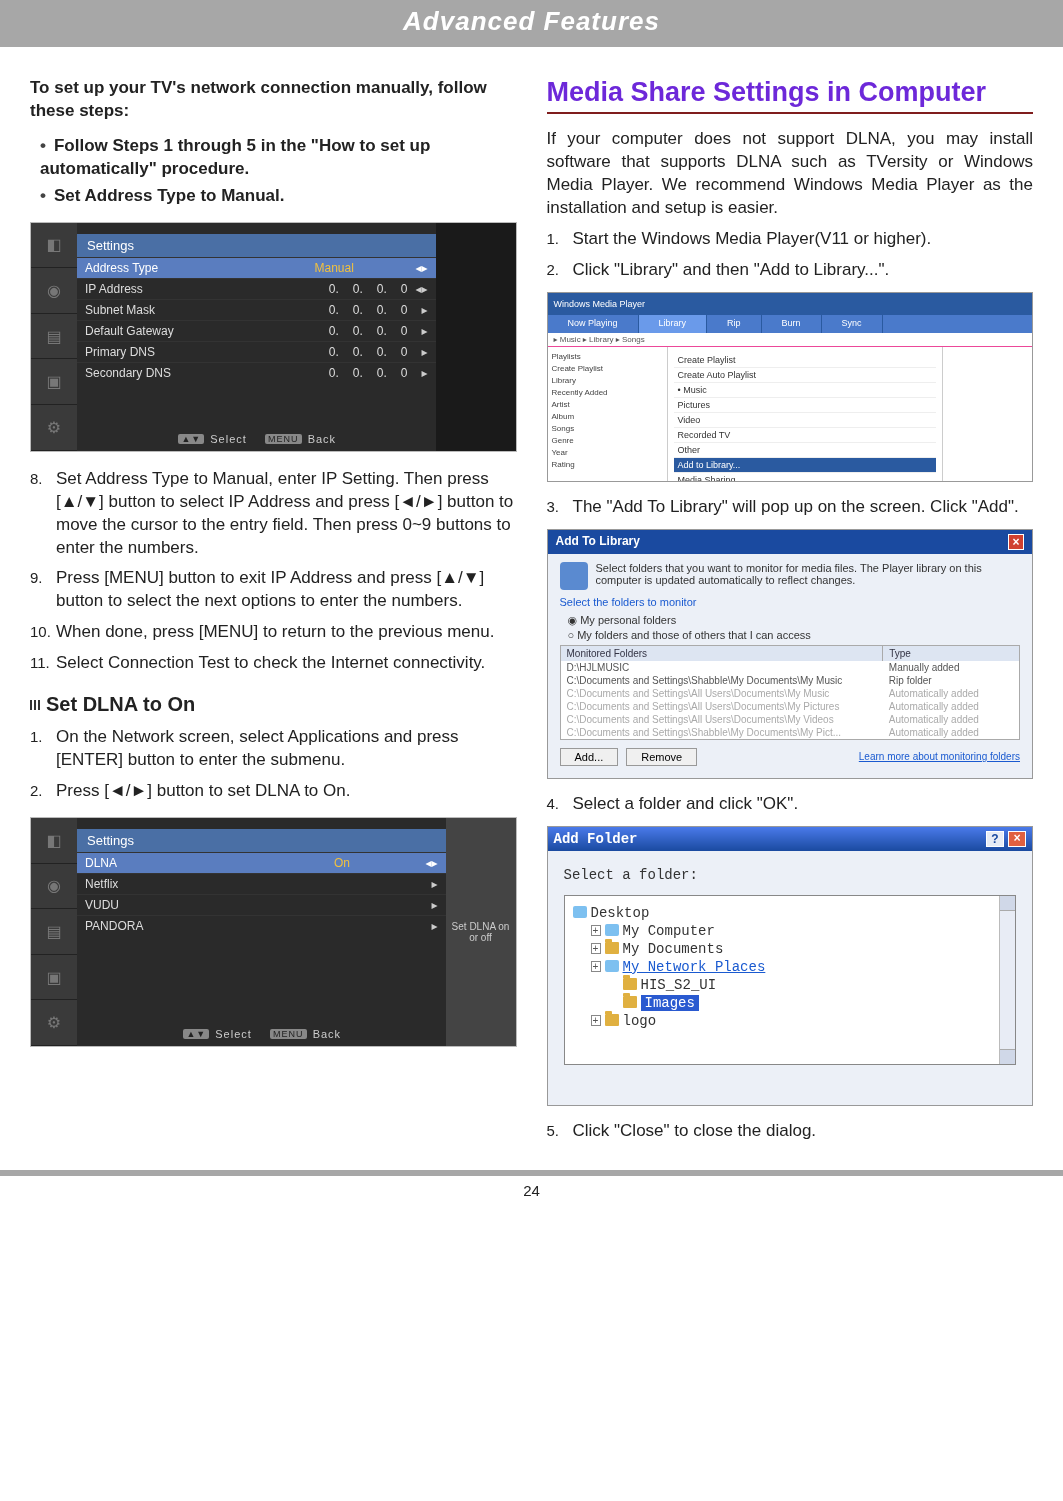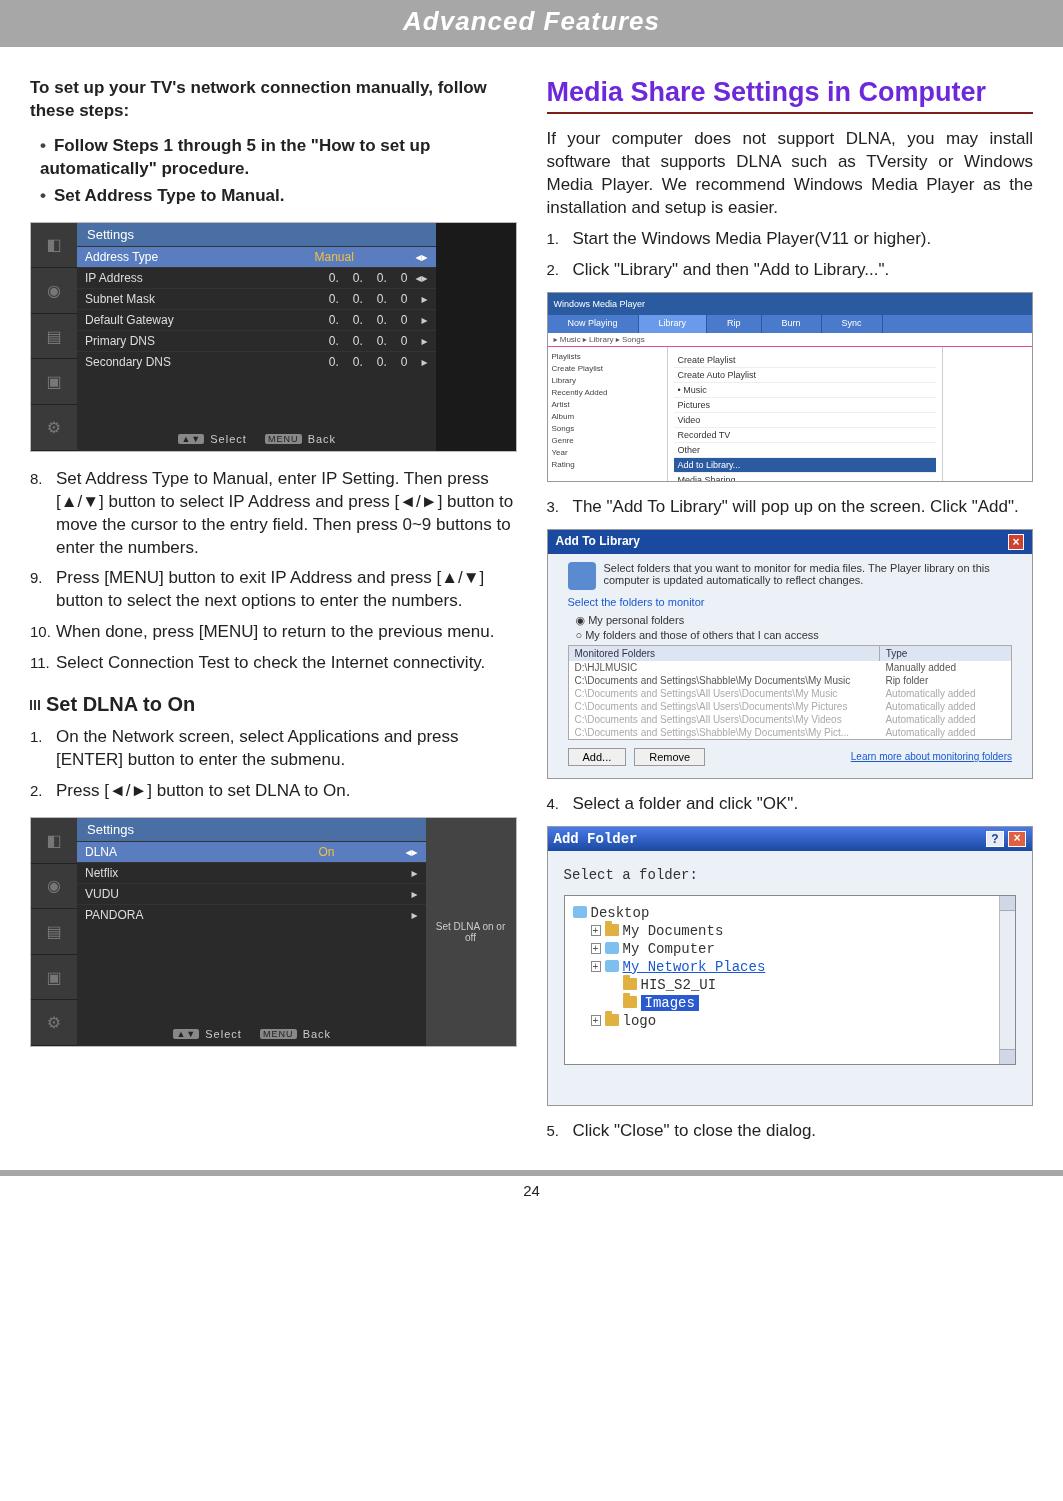--- a/index.html
+++ b/index.html
@@ -81,20 +81,21 @@
     display: flex;
     flex-direction: column;
     font-size: 12px;
     color: #ddd;
   }
   .tv-title {
     background: #4a6fa5;
     color: #fff;
     padding: 4px 10px;
     font-size: 13px;
+    margin-top: 11px;
   }
   .tv-row {
     display: flex;
     align-items: center;
     padding: 3px 8px;
     font-size: 12px;
     border-top: 1px solid #333;
   }
   .tv-row.hl {
     background: #5a7dbf;
@@ -263,21 +264,21 @@
     justify-content: space-between;
   }
   .atl-title .x {
     background: #d04030;
     color: #fff;
     width: 16px;
     text-align: center;
     border: 1px solid #fff;
   }
   .atl-body {
-    padding: 8px 20px;
+    padding: 8px 12px;
     font-size: 11px;
     color: #333;
   }
   .atl-body .desc {
     display: flex;
     gap: 8px;
     margin-bottom: 6px;
   }
   .atl-body .ico {
     width: 28px; height: 28px; background: #5a8ad0;
@@ -406,21 +407,21 @@
   }
   .af-scroll::after {
     content: "";
     position: absolute;
     bottom: 0; left: 0; right: 0; height: 14px;
     background: #d0d8e8;
     border-top: 1px solid #aaa;
   }
 
   .tv-side-ext {
-    width: 90px;
+    width: 70px;
     background: #444;
     color: #ccc;
     font-size: 10px;
     display: flex;
     align-items: center;
     justify-content: center;
     text-align: center;
     padding: 4px;
   }
 
@@ -773,22 +774,22 @@
         <span>Add Folder</span>
         <span class="btns">
           <span class="q">?</span>
           <span class="x">×</span>
         </span>
       </div>
       <div class="af-body">
         <div>Select a folder:</div>
         <div class="af-tree">
           <div class="node"><span class="dicon"></span><span>Desktop</span></div>
+          <div class="node ind1"><span class="plus">+</span><span class="dicon"></span><span>My Computer</span></div>
           <div class="node ind1"><span class="plus">+</span><span class="ficon"></span><span>My Documents</span></div>
-          <div class="node ind1"><span class="plus">+</span><span class="dicon"></span><span>My Computer</span></div>
           <div class="node ind1"><span class="plus">+</span><span class="dicon"></span><span class="lnk">My Network Places</span></div>
           <div class="node ind2"><span class="ficon"></span><span>HIS_S2_UI</span></div>
           <div class="node ind2"><span class="ficon"></span><span class="sel">Images</span></div>
           <div class="node ind1"><span class="plus">+</span><span class="ficon"></span><span>logo</span></div>
           <div class="af-scroll"></div>
         </div>
       </div>
     </div>
 
     <ul class="ol-list" style="margin-top:12px">

